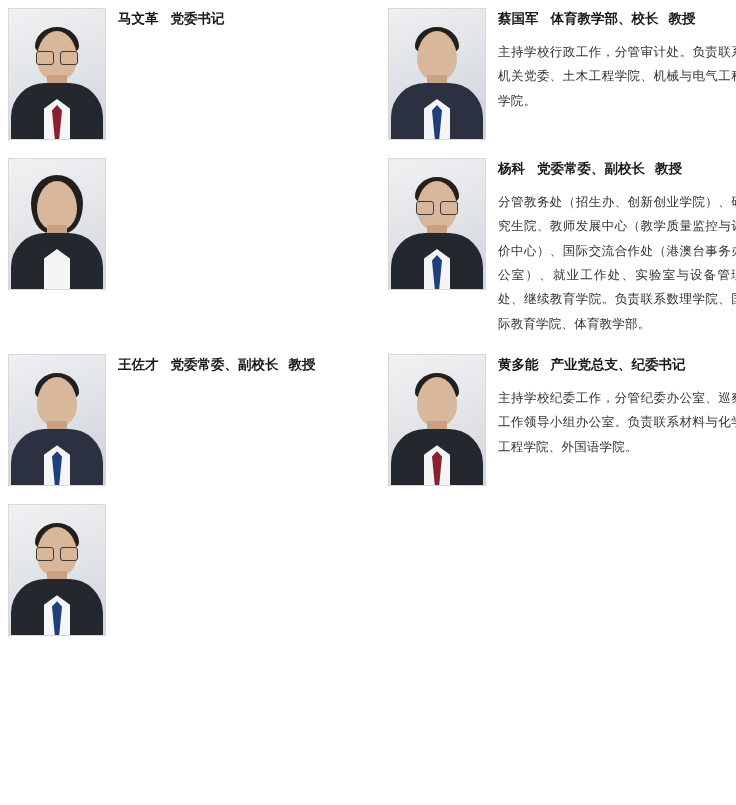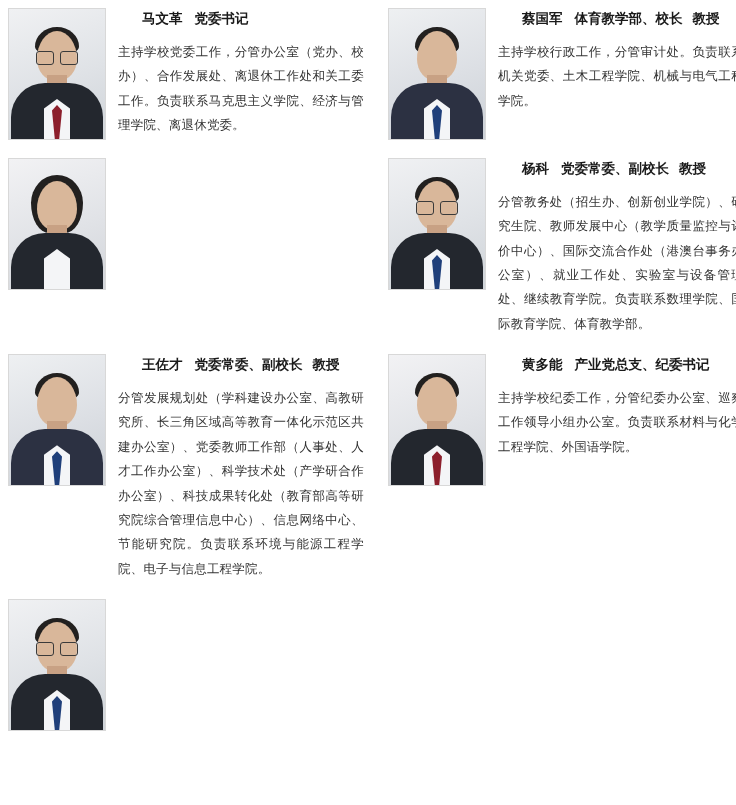--- a/index.html
+++ b/index.html
@@ -144,21 +144,20 @@
     min-width: 0;
     padding-top: 2px;
   }
   .name-line {
     font-size: 13.5px;
     font-weight: bold;
     color: #1a1a1a;
     margin-bottom: 10px;
     line-height: 1.4;
     white-space: nowrap;
-    margin-left: 24px;
   }
   .name-line .name { margin-right: 12px; }
   .name-line .title2 { margin-left: 10px; font-family: Liberation Mono, monospace; }
   .desc {
     font-size: 12.5px;
     line-height: 1.95;
     color: #333333;
     text-align: justify;
     letter-spacing: 0.2px;
   }
@@ -177,21 +176,20 @@
         <div class="glasses"></div>
         <div class="neck"></div>
         <div class="body dark"></div>
         <div class="shirt"></div>
         <div class="tie red"></div>
       </div>
       <div class="info">
         <div class="name-line">
           <span class="name">马文革</span><span class="title">党委书记</span><span class="title2"></span>
         </div>
-        <div class="desc">主持学校党委工作，分管办公室（党办、校办）、合作发展处、离退休工作处和关工委工作。负责联系马克思主义学院、经济与管理学院、离退休党委。</div>
       </div>
     </div>
 
     <div class="person">
       <div class="photo g2">
         <div class="bg"></div>
         <div class="hair"></div>
         <div class="head"></div>
         <div class="neck"></div>
         <div class="body navy"></div>
@@ -247,21 +245,20 @@
         <div class="head"></div>
         <div class="neck"></div>
         <div class="body navy"></div>
         <div class="shirt"></div>
         <div class="tie blue"></div>
       </div>
       <div class="info">
         <div class="name-line">
           <span class="name">王佐才</span><span class="title">党委常委、副校长</span><span class="title2">教授</span>
         </div>
-        <div class="desc">分管发展规划处（学科建设办公室、高教研究所、长三角区域高等教育一体化示范区共建办公室）、党委教师工作部（人事处、人才工作办公室）、科学技术处（产学研合作办公室）、科技成果转化处（教育部高等研究院综合管理信息中心）、信息网络中心、节能研究院。负责联系环境与能源工程学院、电子与信息工程学院。</div>
       </div>
     </div>
 
     <div class="person">
       <div class="photo g3">
         <div class="bg"></div>
         <div class="hair"></div>
         <div class="head"></div>
         <div class="neck"></div>
         <div class="body dark"></div>

